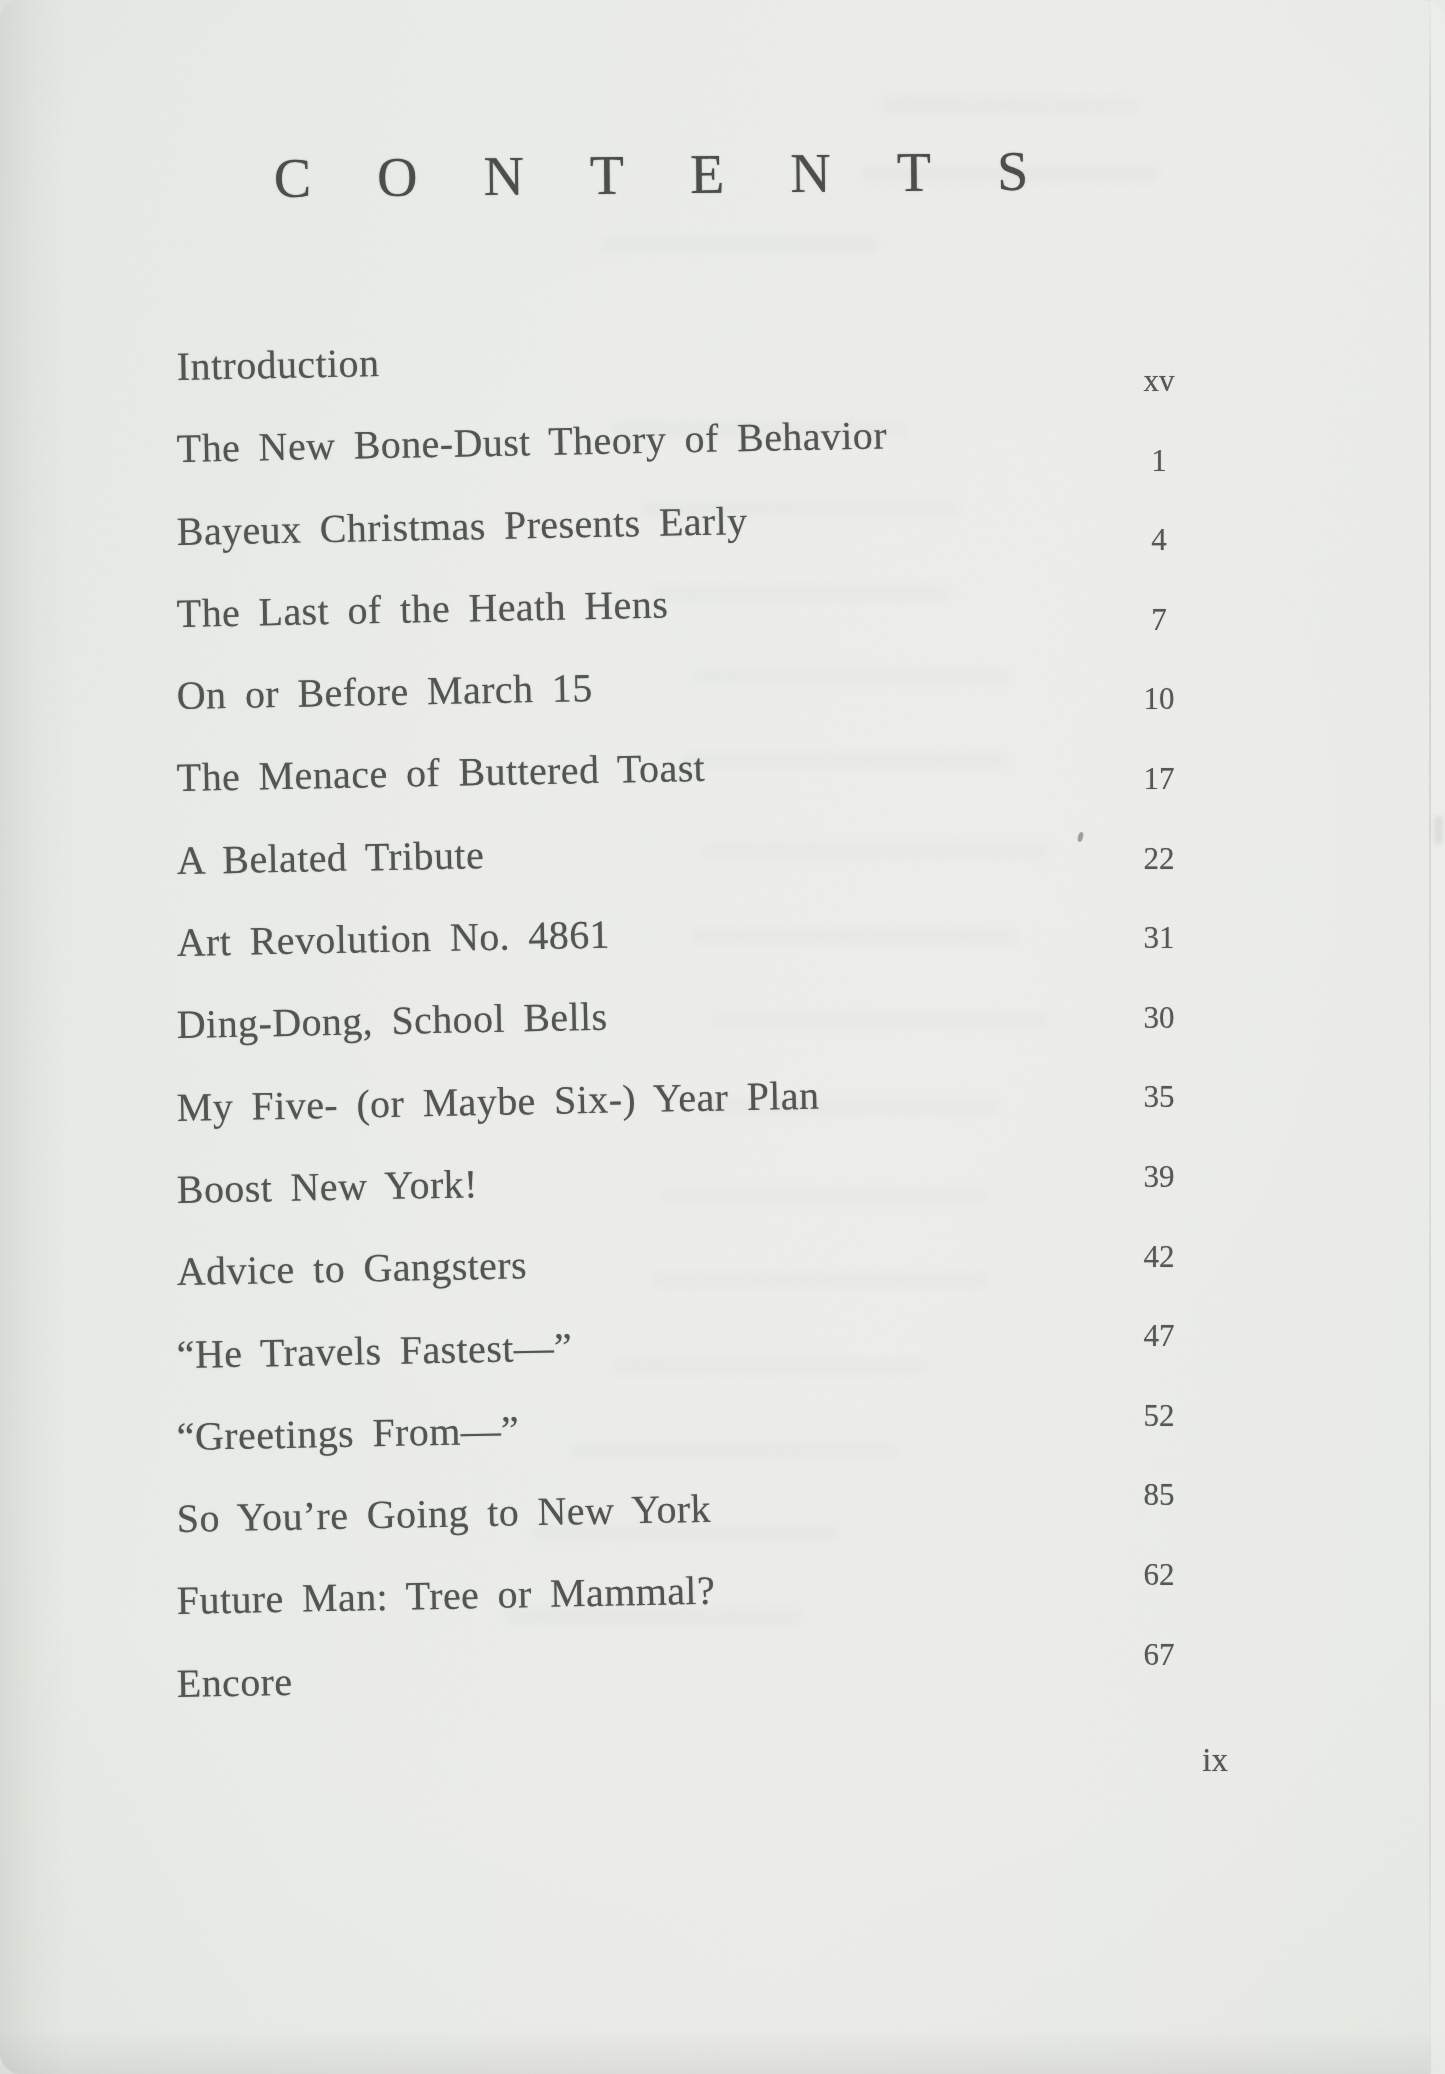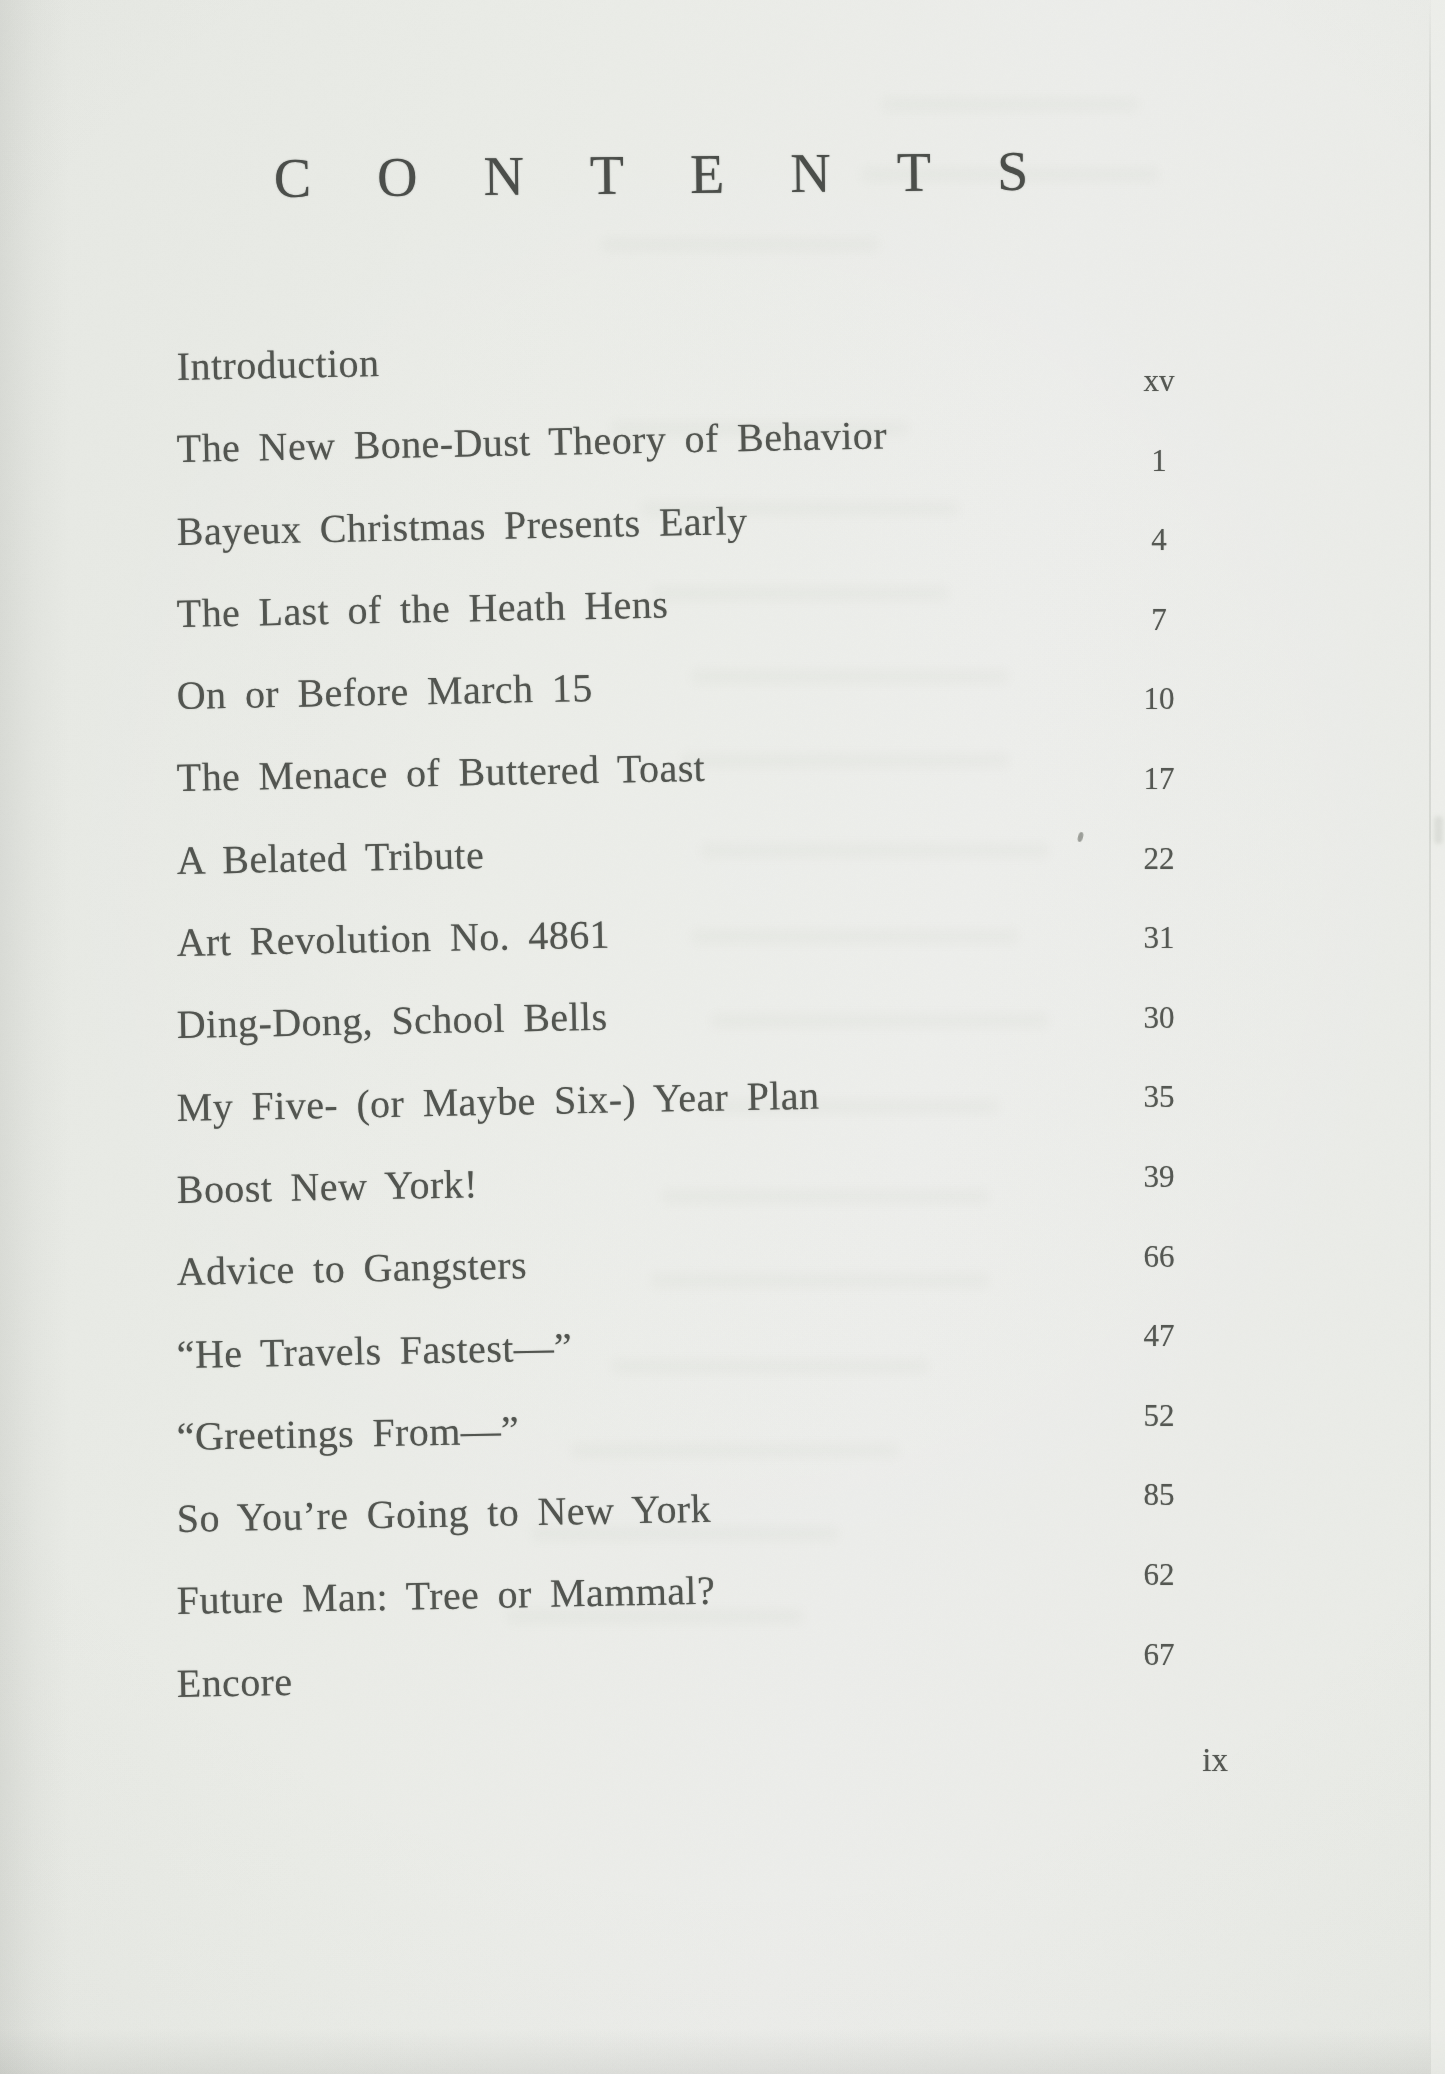--- a/index.html
+++ b/index.html
@@ -13,20 +13,21 @@
     background:#dcded9;
     font-family:"Liberation Serif", serif;
   }
   .scan{
     position:absolute;inset:0;
     background:
       radial-gradient(150% 115% at 52% 42%, rgba(255,255,255,0.07) 0%, rgba(255,255,255,0) 42%, rgba(100,103,96,0.07) 82%, rgba(88,91,84,0.14) 100%),
       linear-gradient(to right, rgba(98,101,94,0.11) 0px, rgba(98,101,94,0.04) 34px, rgba(0,0,0,0) 70px),
       linear-gradient(to top, rgba(95,98,92,0.10) 0px, rgba(0,0,0,0) 46px),
       linear-gradient(100deg, #e6e8e3 0%, #eaece7 35%, #ecedea 62%, #e9ebe6 100%);
+    border-radius: 21px;
   }
   
   .edge-right{
     position:absolute;top:0;bottom:0;right:0;width:14px;
     background:#eef0eb;opacity:.65;
   }
   .crease{
     position:absolute;top:0;bottom:0;right:14px;width:2px;
     background:linear-gradient(to bottom,
       rgba(150,153,146,0) 0%, rgba(150,153,146,0.38) 7%,
@@ -137,21 +138,21 @@
         <div class="toc-page">1</div>
         <div class="toc-page">4</div>
         <div class="toc-page">7</div>
         <div class="toc-page">10</div>
         <div class="toc-page">17</div>
         <div class="toc-page">22</div>
         <div class="toc-page">31</div>
         <div class="toc-page">30</div>
         <div class="toc-page">35</div>
         <div class="toc-page">39</div>
-        <div class="toc-page">66</div>
+        <div class="toc-page">42</div>
         <div class="toc-page">47</div>
         <div class="toc-page">52</div>
         <div class="toc-page">85</div>
         <div class="toc-page">62</div>
         <div class="toc-page">67</div>
       </div>
   </div>
 
   <div class="folio">ix</div>
 

